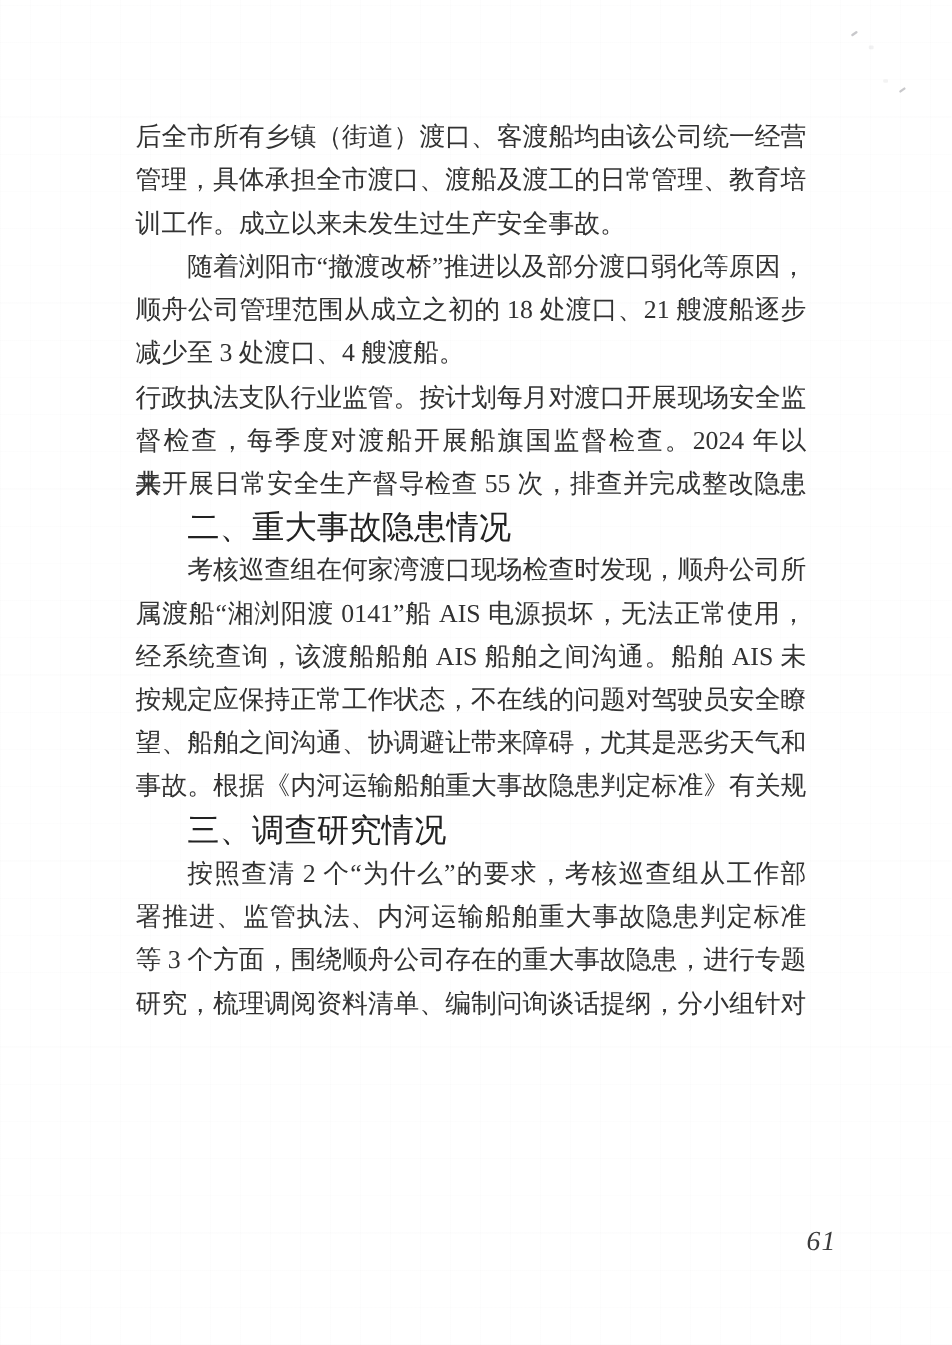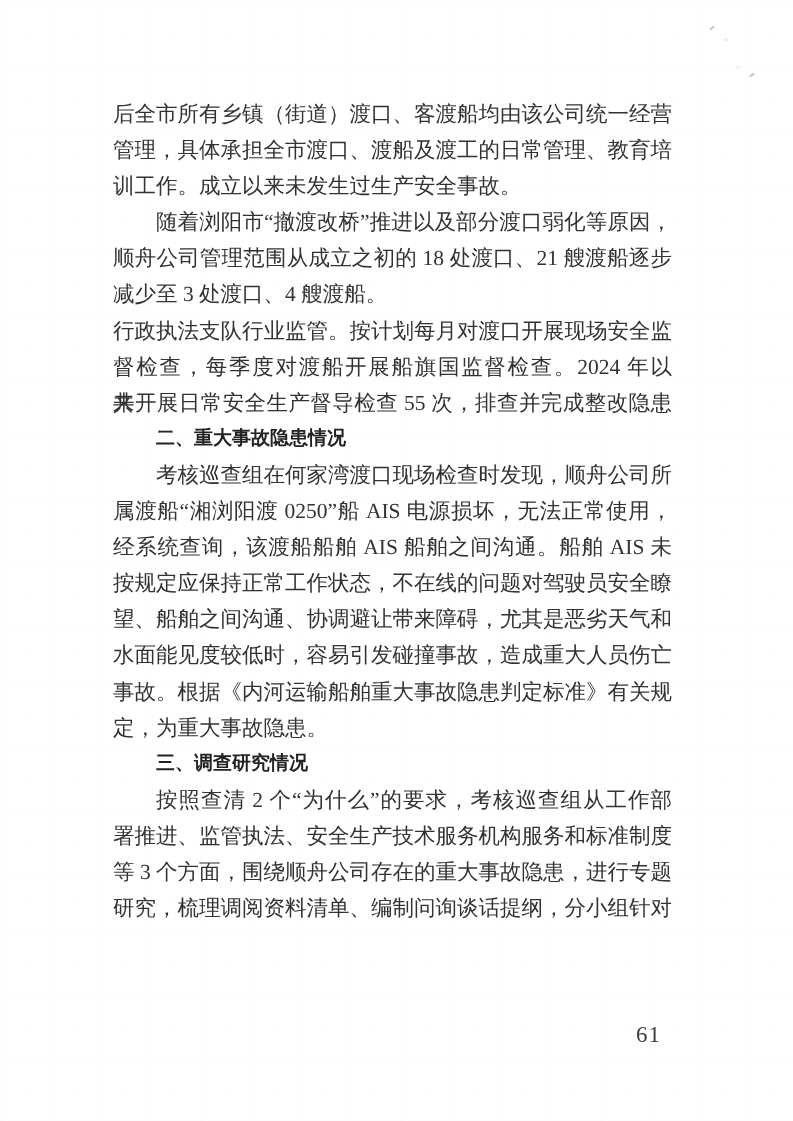--- a/index.html
+++ b/index.html
@@ -36,34 +36,35 @@
   }
   .line.justify {
     white-space: normal;
     text-align: justify;
     text-align-last: justify;
     text-justify: inter-character;
   }
   .line.indent { padding-left: 43px; font-family: Liberation Serif, serif; }
   .line.heading {
     font-family: "Liberation Sans", "DejaVu Sans", sans-serif;
-    font-weight: 700;
-    font-size: 19px;
+    font-weight: 400;
+    font-size: 27px;
     color: #222222;
     text-align: left;
     text-align-last: left;
   }
   #page-number {
     position: absolute;
-    left: 636px;
+    left: 672px;
     top: 1022px;
     font-size: 23px;
     letter-spacing: 1px;
     color: #3c3c3c;
     font-family: "Liberation Serif", "DejaVu Serif", serif;
+    font-style: italic;
   }
   .speck {
     position: absolute;
     background: #9a9aa0;
     border-radius: 1px;
   }
   .speck.tick-1 { left: 709px; top: 27px;  width: 6px; height: 2px; transform: rotate(-35deg); opacity: .55; }
   .speck.tick-2 { left: 749px; top: 74px;  width: 6px; height: 2px; transform: rotate(-35deg); opacity: .55; }
   .speck.dot-1  { left: 724px; top: 38px;  width: 4px; height: 3px; opacity: .14; }
   .speck.dot-2  { left: 736px; top: 66px;  width: 4px; height: 3px; opacity: .12; }
@@ -83,29 +84,27 @@
       <div class="line justify">管理，具体承担全市渡口、渡船及渡工的日常管理、教育培</div>
       <div class="line">训工作。成立以来未发生过生产安全事故。</div>
       <div class="line indent justify">随着浏阳市“撤渡改桥”推进以及部分渡口弱化等原因，</div>
       <div class="line justify">顺舟公司管理范围从成立之初的 18 处渡口、21 艘渡船逐步</div>
       <div class="line">减少至 3 处渡口、4 艘渡船。</div>
       <div class="line justify">行政执法支队行业监管。按计划每月对渡口开展现场安全监</div>
       <div class="line justify">督检查，每季度对渡船开展船旗国监督检查。2024 年以来，</div>
       <div class="line justify">共开展日常安全生产督导检查 55 次，排查并完成整改隐患</div>
       <div class="line heading indent">二、重大事故隐患情况</div>
       <div class="line indent justify">考核巡查组在何家湾渡口现场检查时发现，顺舟公司所</div>
-      <div class="line justify">属渡船“湘浏阳渡 0250”船 AIS 电源损坏，无法正常使用，</div>
+      <div class="line justify">属渡船“湘浏阳渡 0141”船 AIS 电源损坏，无法正常使用，</div>
       <div class="line justify">经系统查询，该渡船船舶 AIS 船舶之间沟通。船舶 AIS 未</div>
       <div class="line justify">按规定应保持正常工作状态，不在线的问题对驾驶员安全瞭</div>
       <div class="line justify">望、船舶之间沟通、协调避让带来障碍，尤其是恶劣天气和</div>
-      <div class="line justify">水面能见度较低时，容易引发碰撞事故，造成重大人员伤亡</div>
       <div class="line justify">事故。根据《内河运输船舶重大事故隐患判定标准》有关规</div>
-      <div class="line">定，为重大事故隐患。</div>
       <div class="line heading indent">三、调查研究情况</div>
       <div class="line indent justify">按照查清 2 个“为什么”的要求，考核巡查组从工作部</div>
-      <div class="line justify">署推进、监管执法、安全生产技术服务机构服务和标准制度</div>
+      <div class="line justify">署推进、监管执法、内河运输船舶重大事故隐患判定标准</div>
       <div class="line justify">等 3 个方面，围绕顺舟公司存在的重大事故隐患，进行专题</div>
       <div class="line justify">研究，梳理调阅资料清单、编制问询谈话提纲，分小组针对</div>
     </div>
 
   <div id="page-number">61</div>
 
 </div>
 
 </body></html>

